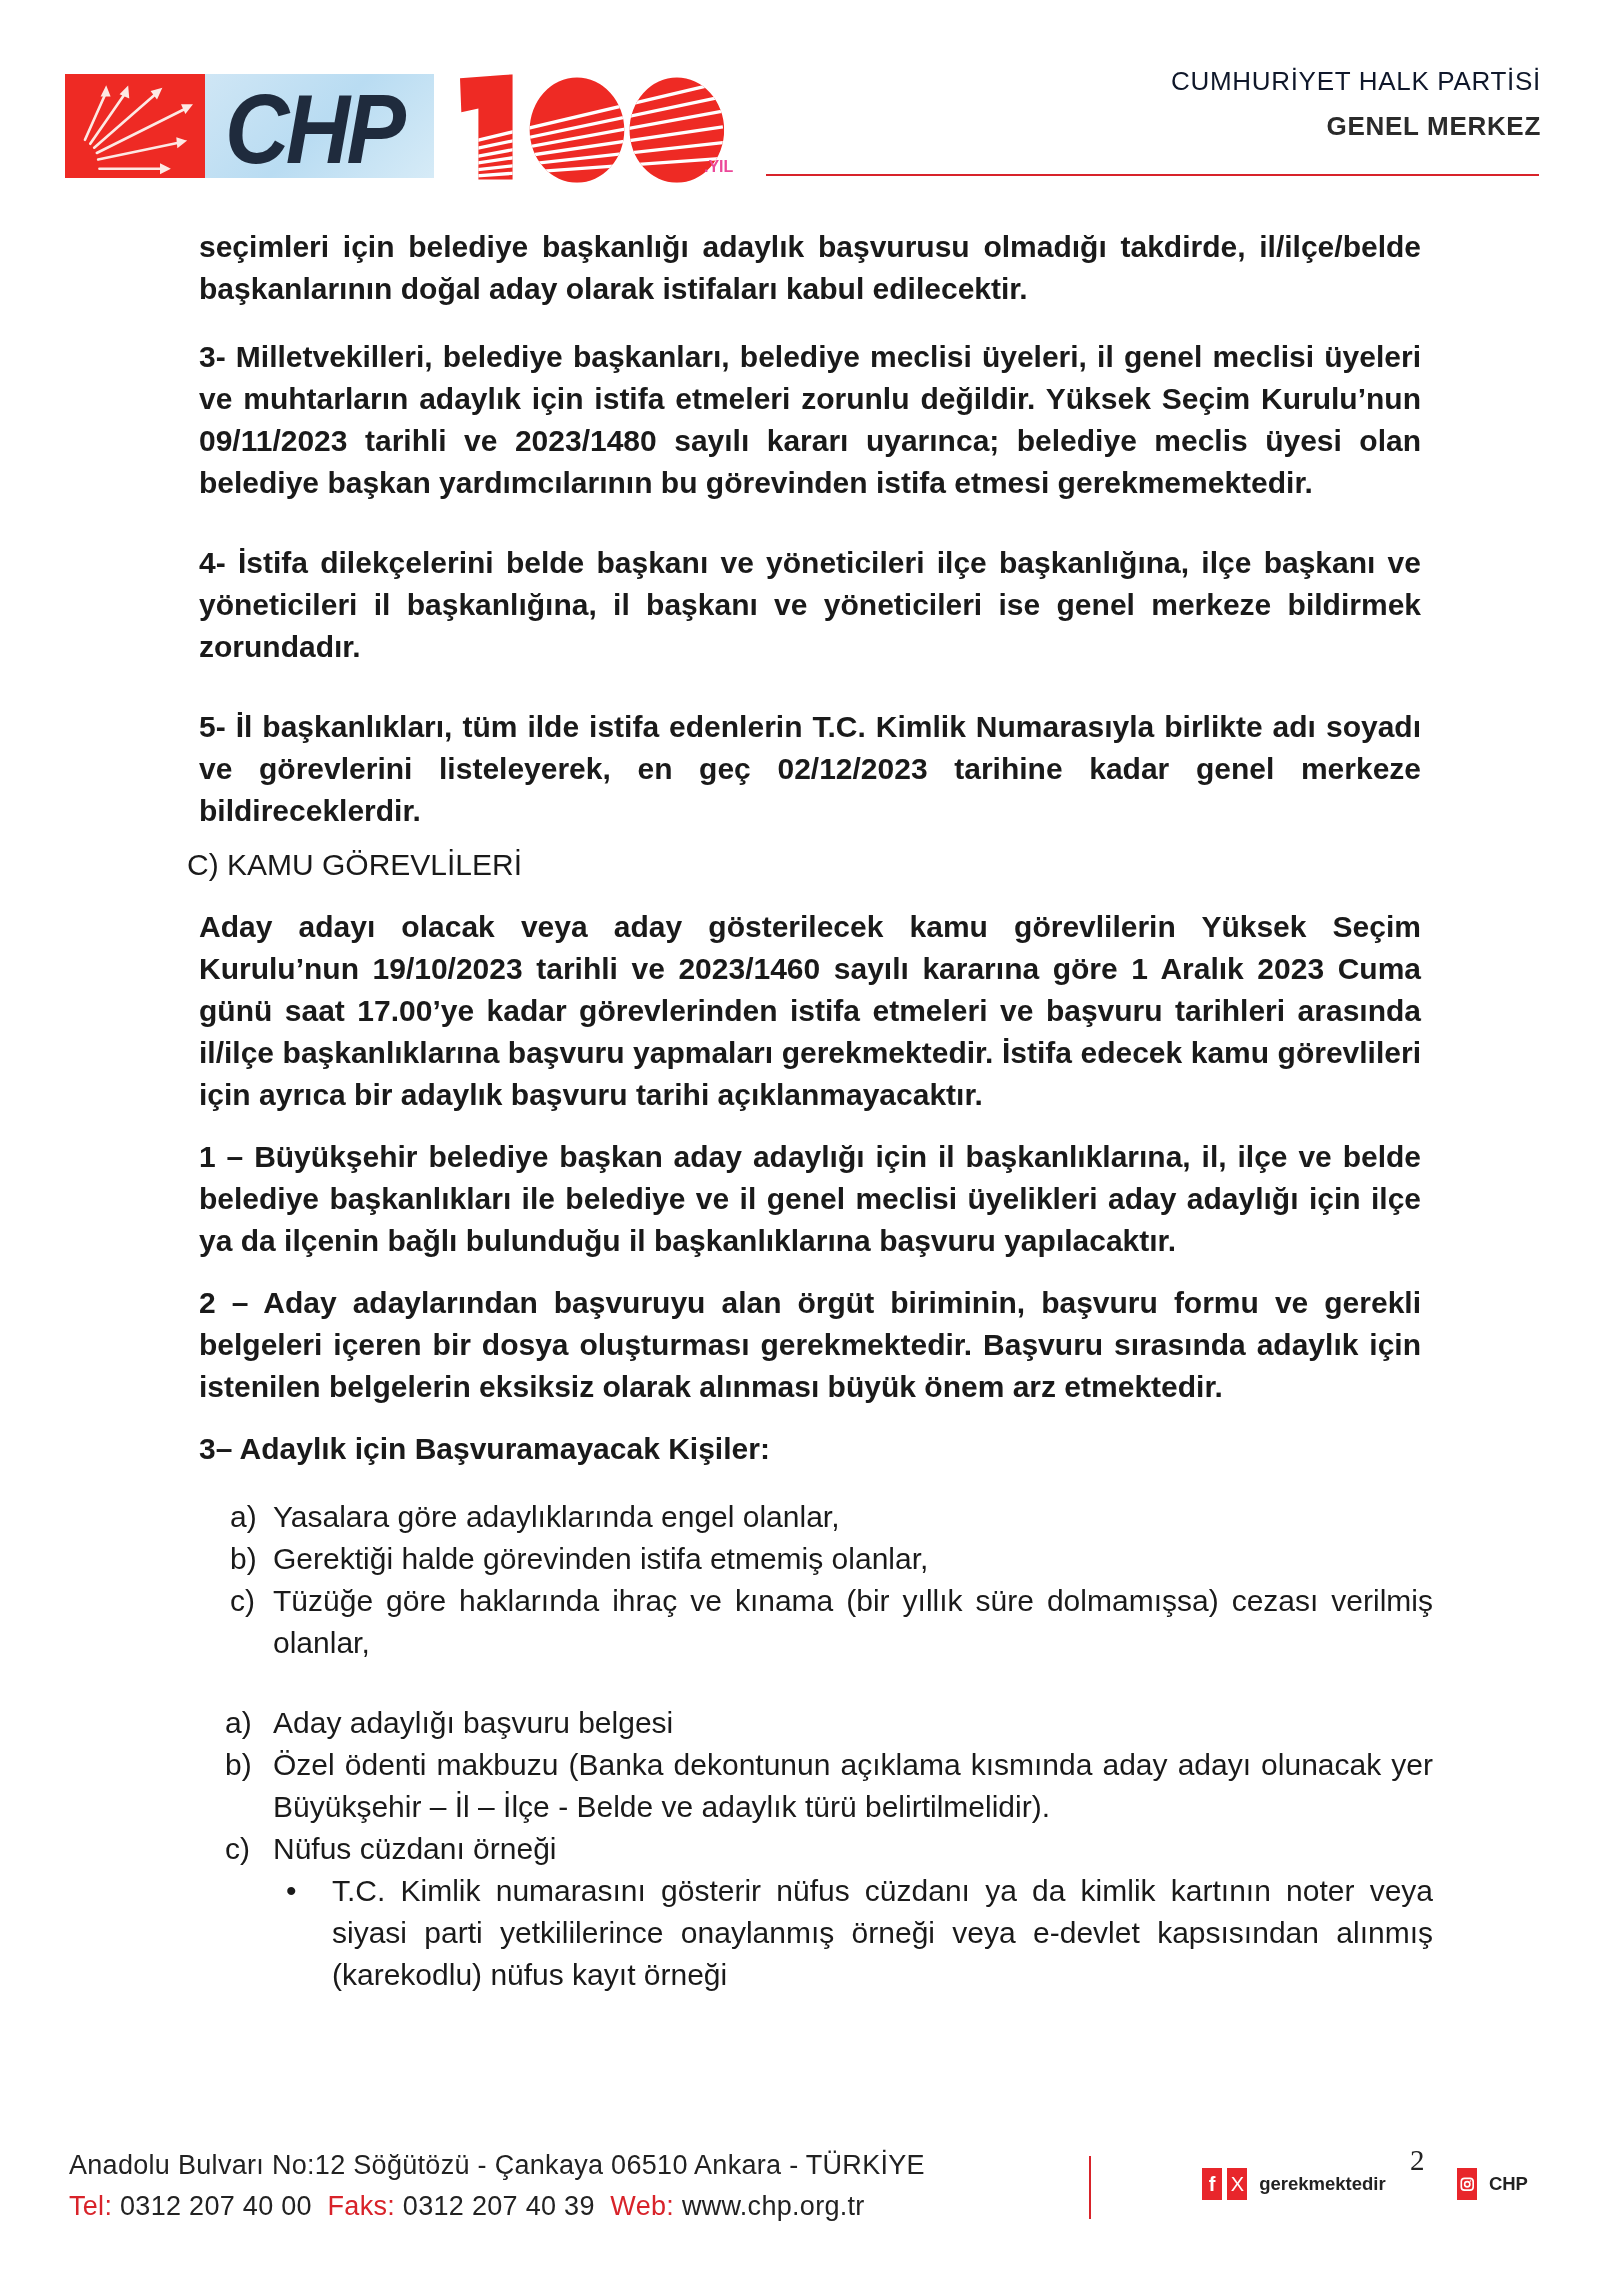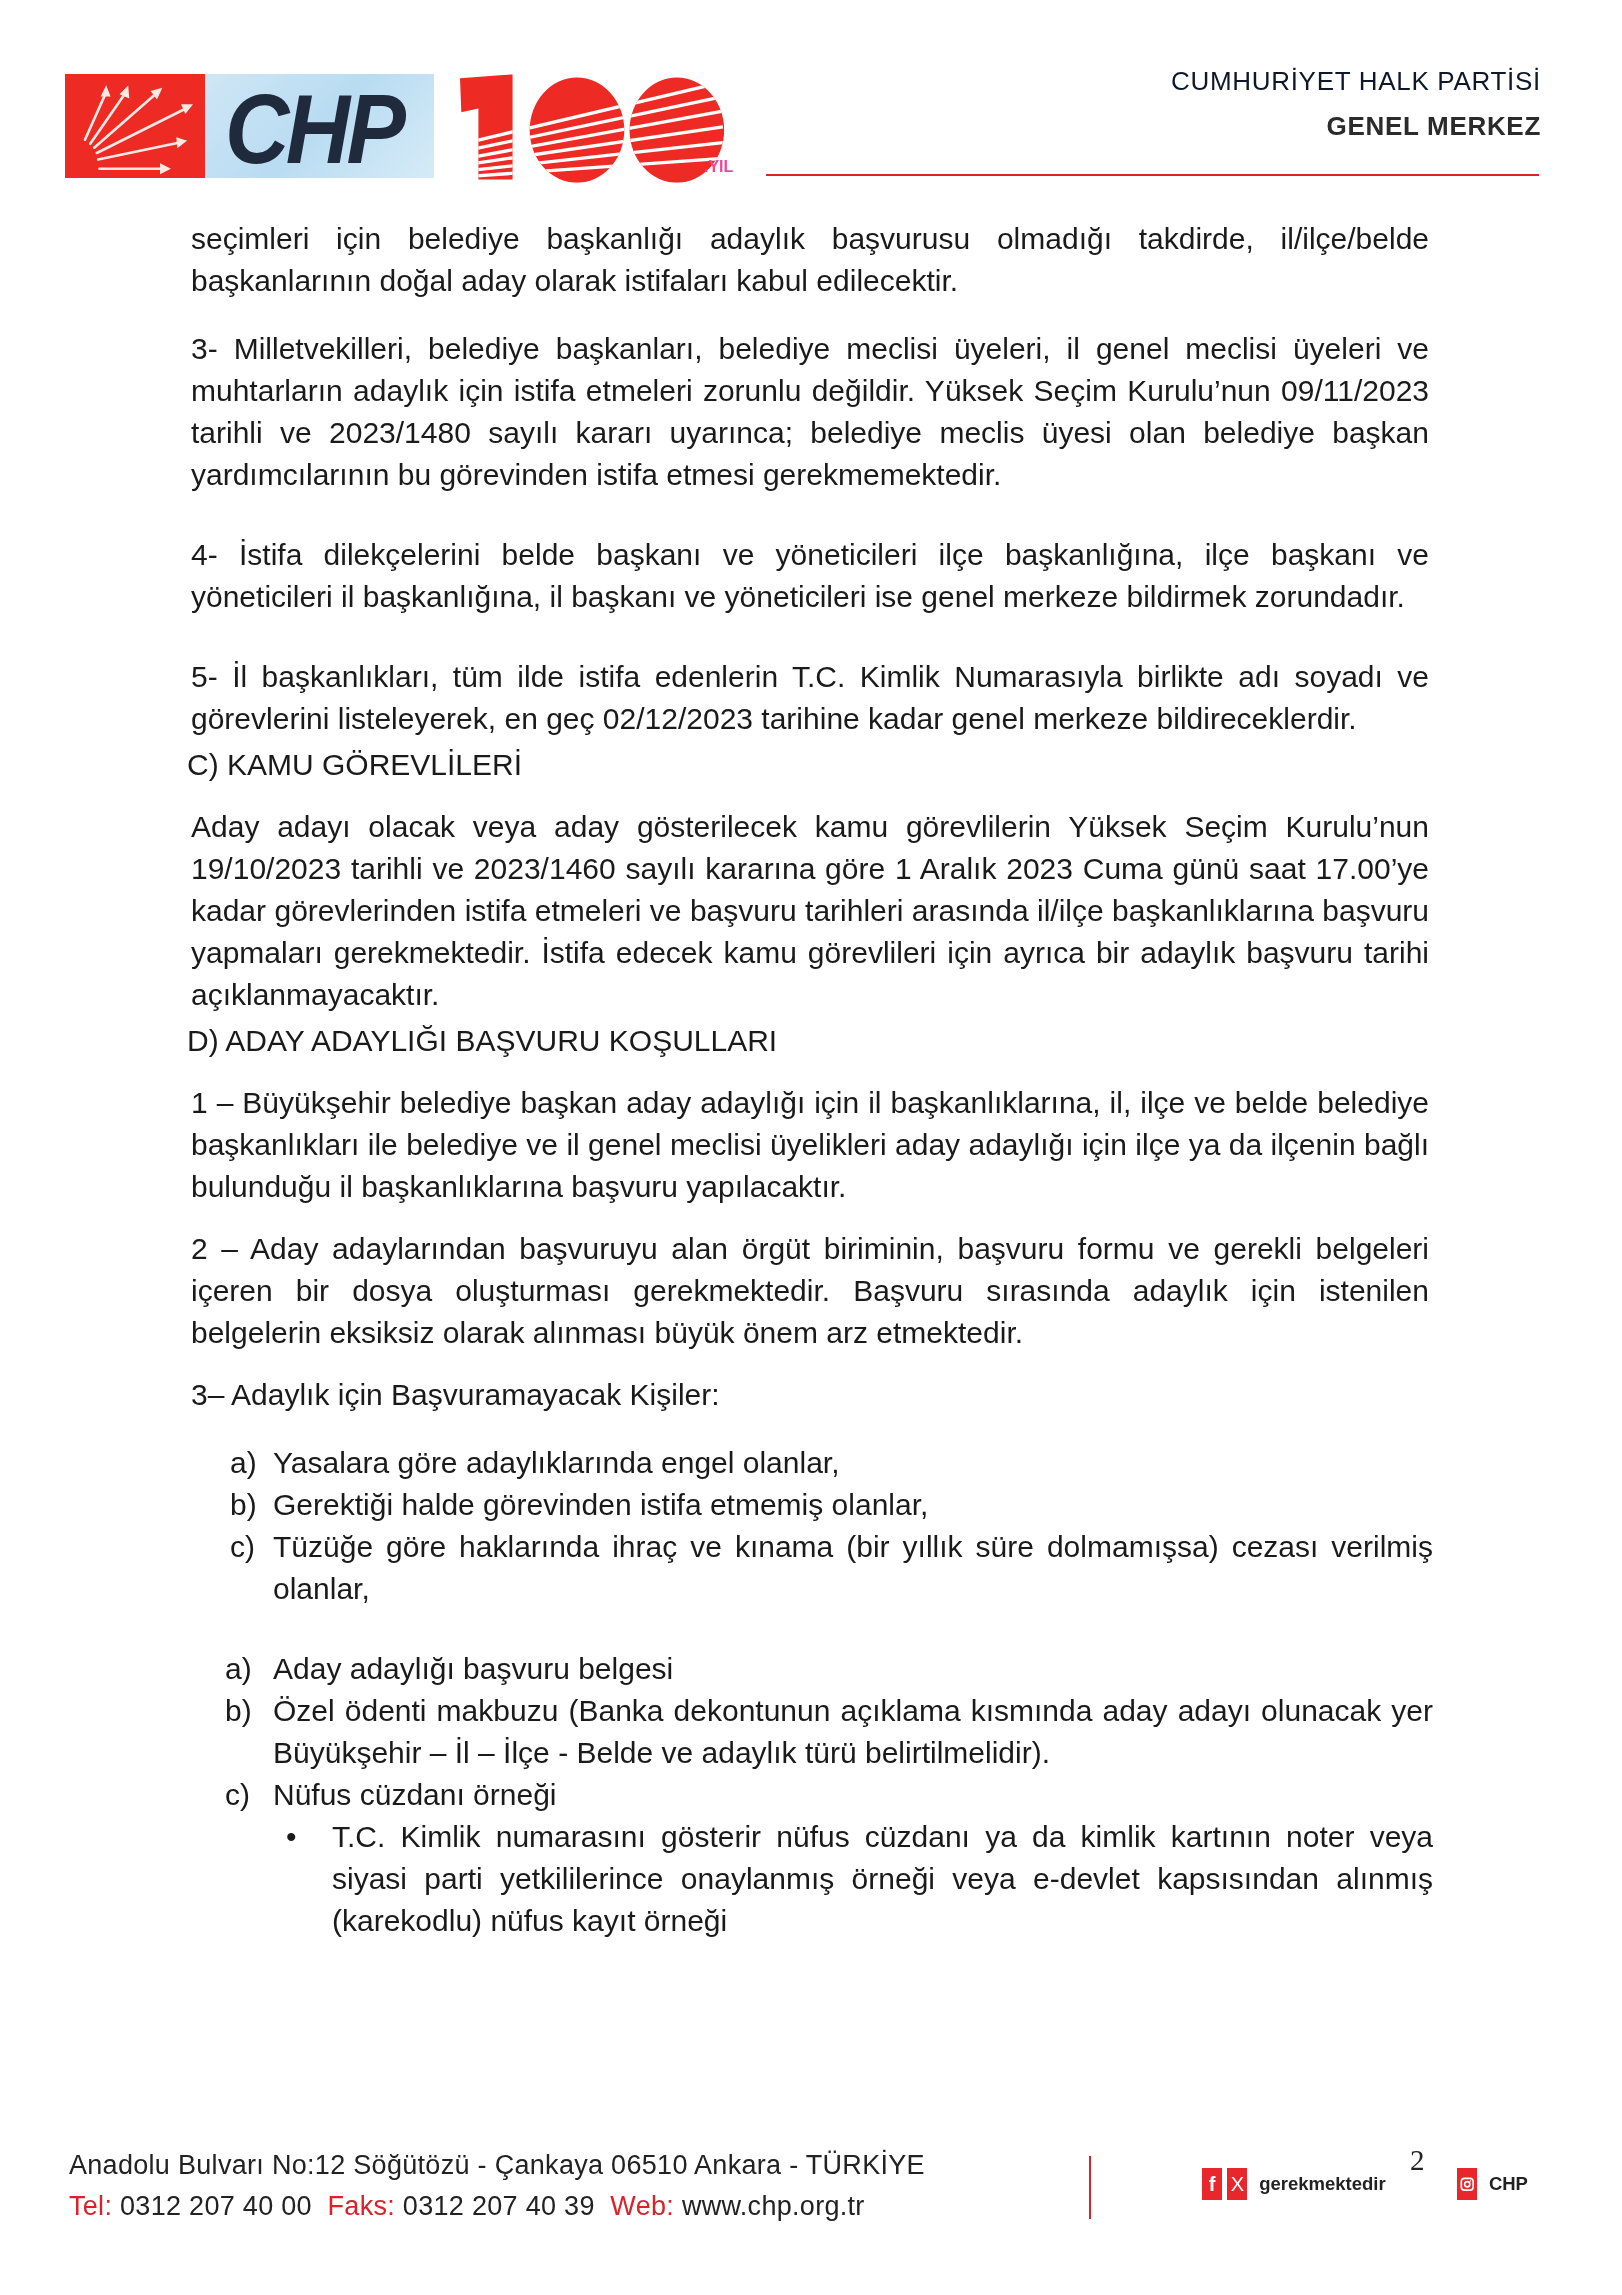--- a/index.html
+++ b/index.html
@@ -21,21 +21,21 @@
   .yil { position: absolute; left: 704px; top: 158px; font-size: 16px; font-weight: 700; color: #ec4899; }
   .org-name { position: absolute; right: 82px; top: 66px; font-size: 26px; letter-spacing: 0.7px; color: #0f172a; }
   .org-sub { position: absolute; right: 82px; top: 111px; font-size: 26px; font-weight: 700; letter-spacing: 0.7px; color: #2b2b2b; }
   .header-rule { position: absolute; left: 766px; top: 174px; width: 773px; height: 2px; background: #d8232a; }
 
   
   .content {
     position: absolute; left: 187px; top: 214px; width: 1246px;
     font-size: 30px; line-height: 42px; color: #1a1a1a;
   }
-  .p { margin: 4px; text-align: justify; }
+  .p { margin: 12px; text-align: justify; font-weight: bold; }
   .gap-l { margin-top: 26px; }
   .gap-xl { margin-top: 38px; }
   .gap-m { margin-top: 20px; }
   .heading { margin: 0; font-size: 30px; }
   .list { margin: 0; padding: 0; list-style: none; }
   .list li { position: relative; padding-left: 86px; text-align: justify; }
   .list li .marker { position: absolute; left: 43px; }
   .list2 li { padding-left: 86px; }
   .list2 li .marker { left: 38px; }
   .bullet-item { position: relative; padding-left: 145px; text-align: justify; }
@@ -107,21 +107,20 @@
 <div class="content">
   <p class="p">seçimleri için belediye başkanlığı adaylık başvurusu olmadığı takdirde, il/ilçe/belde başkanlarının doğal aday olarak istifaları kabul edilecektir.</p>
 
   <p class="p gap-l">3- Milletvekilleri, belediye başkanları, belediye meclisi üyeleri, il genel meclisi üyeleri ve muhtarların adaylık için istifa etmeleri zorunlu değildir. Yüksek Seçim Kurulu’nun 09/11/2023 tarihli ve 2023/1480 sayılı kararı uyarınca; belediye meclis üyesi olan belediye başkan yardımcılarının bu görevinden istifa etmesi gerekmemektedir.</p>
   <p class="p gap-xl">4- İstifa dilekçelerini belde başkanı ve yöneticileri ilçe başkanlığına, ilçe başkanı ve yöneticileri il başkanlığına, il başkanı ve yöneticileri ise genel merkeze bildirmek zorundadır.</p>
   <p class="p gap-xl">5- İl başkanlıkları, tüm ilde istifa edenlerin T.C. Kimlik Numarasıyla birlikte adı soyadı ve görevlerini listeleyerek, en geç 02/12/2023 tarihine kadar genel merkeze bildireceklerdir.</p>
 
   <h3 class="heading gap-l" style="font-weight:400">C) KAMU GÖREVLİLERİ</h3>
   <p class="p gap-m">Aday adayı olacak veya aday gösterilecek kamu görevlilerin Yüksek Seçim Kurulu’nun 19/10/2023 tarihli ve 2023/1460 sayılı kararına göre 1 Aralık 2023 Cuma günü saat 17.00’ye kadar görevlerinden istifa etmeleri ve başvuru tarihleri arasında il/ilçe başkanlıklarına başvuru yapmaları gerekmektedir. İstifa edecek kamu görevlileri için ayrıca bir adaylık başvuru tarihi açıklanmayacaktır.</p>
 
-  <h3 class="heading gap-m" style="font-weight:400">D) ADAY ADAYLIĞI BAŞVURU KOŞULLARI</h3>
   <p class="p gap-m">1 – Büyükşehir belediye başkan aday adaylığı için il başkanlıklarına,  il, ilçe ve belde belediye başkanlıkları ile belediye ve il genel meclisi üyelikleri aday adaylığı için ilçe ya da ilçenin bağlı bulunduğu il başkanlıklarına başvuru yapılacaktır.</p>
   <p class="p gap-m">2 – Aday adaylarından başvuruyu alan örgüt biriminin,  başvuru formu ve gerekli belgeleri içeren bir dosya oluşturması gerekmektedir. Başvuru sırasında adaylık için istenilen belgelerin eksiksiz olarak alınması büyük önem arz etmektedir.</p>
 
   <p class="p gap-m">3– Adaylık için Başvuramayacak Kişiler:</p>
   <ul class="list" style="margin-top:26px">
     <li><span class="marker">a)</span><span>Yasalara göre adaylıklarında engel olanlar,</span></li>
     <li><span class="marker">b)</span><span>Gerektiği halde görevinden istifa etmemiş olanlar,</span></li>
     <li><span class="marker">c)</span><span>Tüzüğe göre haklarında ihraç ve kınama (bir yıllık süre dolmamışsa) cezası verilmiş olanlar,</span></li>
   </ul>
 

